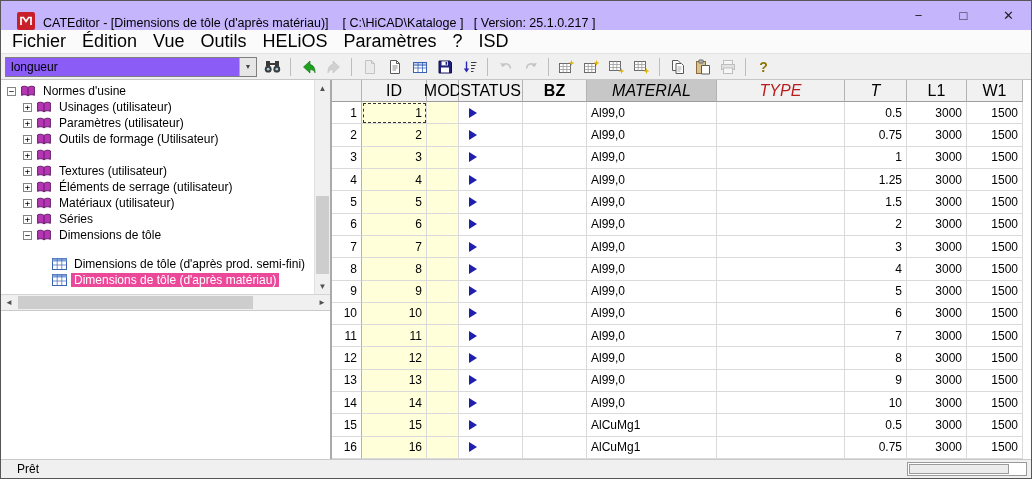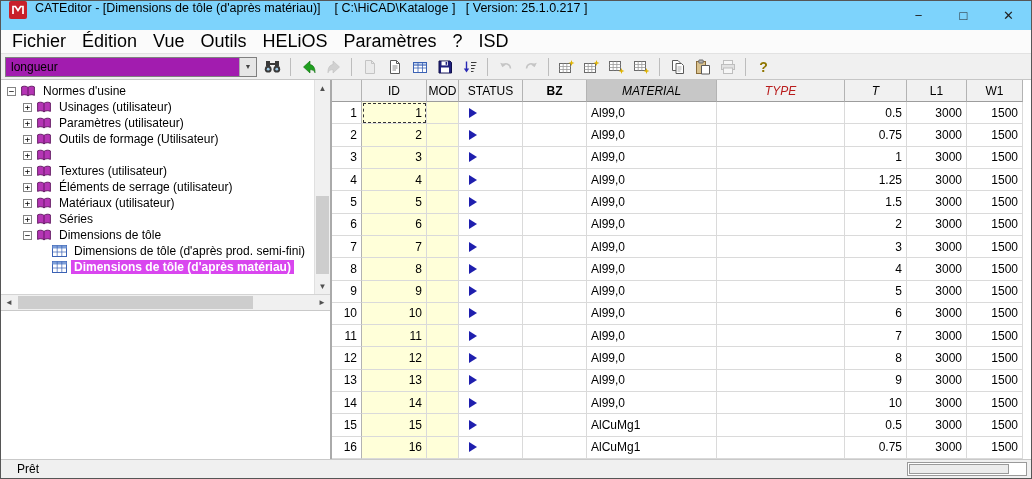--- a/index.html
+++ b/index.html
@@ -1,34 +1,34 @@
 <!DOCTYPE html>
 <html><head>
 <meta charset="utf-8">
 <style>
   * { margin:0; padding:0; box-sizing:border-box; }
   body { font-family:"Liberation Sans", sans-serif; background:#8a8a8a; }
   .window { position:relative; width:1032px; height:479px; border:1px solid #565656;
             background:#fff; overflow:hidden; font-size:12px; color:#000; }
 
   
-  .titlebar { height:29px; display:flex; align-items:flex-start; background:#7dd3fc; padding-left:8px; }
+  .titlebar { height:29px; display:flex; align-items:flex-end; background:#c4b5fd; padding-left:16px; }
   .app-icon { width:18px; height:18px; margin-right:8px; flex:0 0 auto; display:inline-flex; }
   .title-text { font-size:12.5px; white-space:pre; }
   .caption { margin-left:auto; display:flex; height:100%; }
   .caption .cbtn { width:45px; display:flex; align-items:center; justify-content:center; font-size:13px; color:#222; }
 
   
   .menubar { height:23px; display:flex; align-items:center; background:#fbfbfb; padding-left:3px; }
   .menu-item { padding:3px 8px; font-size:18px; white-space:nowrap; }
 
   
   .toolbar { height:27px; background:#f0f0f0; border-top:1px solid #e2e2e2; border-bottom:1px solid #c6c6c6;
              display:flex; align-items:center; padding:0 4px; }
-  .combo { width:252px; height:20px; background:#a21caf; border:1px solid #7f7f7f; display:flex; align-items:center; flex:0 0 auto; }
+  .combo { width:252px; height:20px; background:#8b5cf6; border:1px solid #7f7f7f; display:flex; align-items:center; flex:0 0 auto; }
   .combo-text { flex:1; padding:0 5px; font-size:12px; }
   .combo-btn { width:17px; height:18px; background:#e6e6e6; border-left:1px solid #adadad;
                display:flex; align-items:center; justify-content:center; }
   .combo-btn span { font-size:7px; color:#444; }
   .toolbuttons { display:flex; align-items:center; gap:2px; margin-left:4px; }
   .tbtn { width:23px; height:22px; display:flex; align-items:center; justify-content:center; border-radius:2px; }
   .tbtn.dim { opacity:.42; filter:grayscale(1); }
   .tsep { width:1px; height:18px; background:#bdbdbd; margin:0 4px; }
 
   
@@ -36,39 +36,39 @@
   .left { width:331px; flex:0 0 auto; border-right:2px solid #aaaaaa; display:flex; flex-direction:column; background:#fff; }
   .tree-wrap { height:214px; display:flex; }
   .tree { flex:1; overflow:hidden; padding-top:3px; }
   .tree-row { height:16px; display:flex; align-items:center; white-space:nowrap; font-size:12px; }
   .expander { width:9px; height:9px; border:1px solid #848484; background:#fff; display:inline-flex;
               align-items:center; justify-content:center; font-size:9px; line-height:7px;
               margin-right:4px; flex:0 0 auto; font-family:"DejaVu Sans Mono", monospace; }
   .expander.none { visibility:hidden; }
   .tree-icon { margin-right:4px; flex:0 0 auto; display:inline-flex; align-items:center; }
   .tree-label { padding:0 3px; }
-  .tree-row.selected .tree-label { background:#d946ef; color:#fff;font-weight:bold; }
+  .tree-row.selected .tree-label { background:#ec4899; color:#fff; }
 
   
   .vscroll { width:16px; background:#f0f0f0; border-left:1px solid #e0e0e0; position:relative; flex:0 0 auto; }
   .vscroll .arr { height:16px; display:flex; align-items:center; justify-content:center; font-size:8px; color:#505050; }
   .vscroll .vthumb { position:absolute; left:1px; right:1px; top:116px; height:78px; background:#cdcdcd; }
   .hscroll { height:17px; background:#f0f0f0; border-top:1px solid #d4d4d4; border-bottom:1px solid #c9c9c9;
              display:flex; align-items:center; position:relative; flex:0 0 auto; }
   .hscroll .arr { width:16px; height:100%; display:flex; align-items:center; justify-content:center; font-size:8px; color:#505050; }
   .hscroll .hthumb { position:absolute; top:1px; bottom:1px; left:17px; width:235px; background:#cdcdcd; }
   .hscroll .arr.right { margin-left:auto; }
   .left-empty { flex:1; background:#fff; }
 
   
   .grid-wrap { flex:1; background:#fff; overflow:hidden; }
   .grid { display:grid; grid-template-columns:30px 65px 32px 64px 64px 130px 128px 62px 60px 56px;
           grid-template-rows:22px repeat(16, 1fr); height:379px; }
   .hcell { background:#f1f1f1; border-right:1px solid #b3b3b3; border-bottom:1px solid #9d9d9d;
-           display:flex; align-items:center; justify-content:center; font-size:12px; }
+           display:flex; align-items:center; justify-content:center; font-size:16px; }
   .hcell.material { background:#c7c7c7; font-style:italic; }
   .hcell.type { color:#b91c1c; font-style:italic; }
   .hcell.t { font-style:italic; }
   .hcell.bz { font-weight:bold; }
   .cell { border-right:1px solid #dadada; border-bottom:1px solid #dadada; display:flex; align-items:center;
           font-size:12px; padding:0 4px; overflow:hidden; background:#fff; }
   .cell.num { justify-content:flex-end; border-right:1px solid #b3b3b3; }
   .cell.right { justify-content:flex-end; }
   .cell.yellow { background:#ffffd9; }
   .cell.focus { outline:1px dashed #333; outline-offset:-2px; }
@@ -345,21 +345,21 @@
             <div class="tree-row" style="padding-left: 22px;">
               <span class="expander">−</span>
               <span class="tree-icon">
                 <svg width="16" height="13" viewBox="0 0 16 13">
                   <path d="M8 2.4 C6.4 0.9 3.2 0.9 1.6 1.9 L1.6 10.4 C3.2 9.4 6.4 9.4 8 10.9 C9.6 9.4 12.8 9.4 14.4 10.4 L14.4 1.9 C12.8 0.9 9.6 0.9 8 2.4 Z" fill="#b535b5" stroke="#5c155c" stroke-width="0.9"></path>
                   <path d="M8 2.4 V10.9" stroke="#5c155c" stroke-width="0.9"></path>
                 </svg>
               </span>
               <span class="tree-label">Dimensions de tôle</span>
             </div>
-            <div class="tree-row" style="padding-left: 38px;">
+            <div class="tree-row" style="padding-left: 38px; margin-top: 13px;">
               <span class="expander none"></span>
               <span class="tree-icon">
                 <svg width="15" height="12">
                   <rect x="0.5" y="0.5" width="14" height="11" fill="#fff" stroke="#3b62b4"></rect>
                   <rect x="0.5" y="0.5" width="14" height="3" fill="#7e9fd8"></rect>
                   <path d="M0.5 7h14M5.2 0.5v11M9.8 0.5v11" stroke="#3b62b4" stroke-width="0.7"></path>
                 </svg>
               </span>
               <span class="tree-label">Dimensions de tôle (d'après prod. semi-fini)</span>
             </div>

